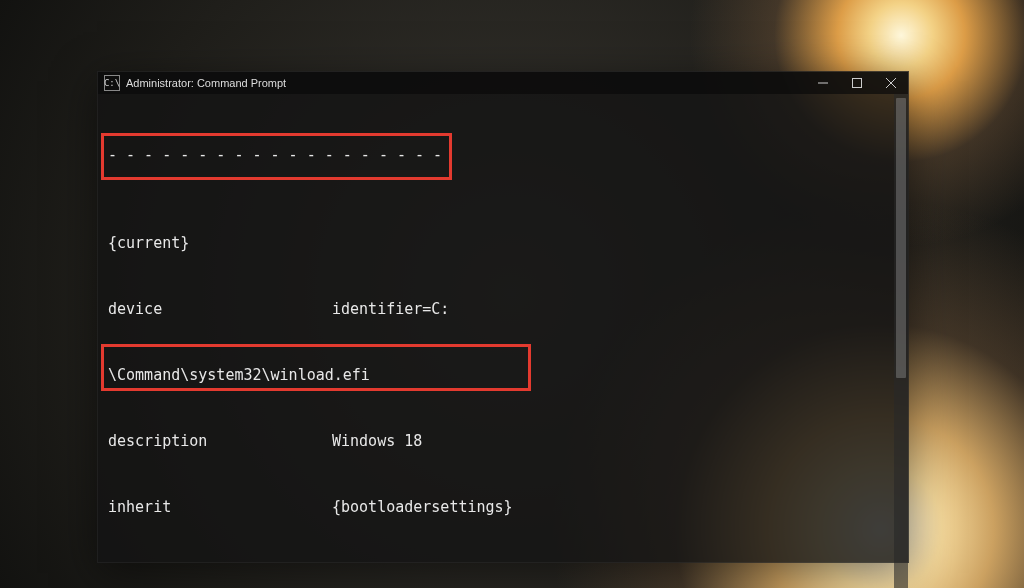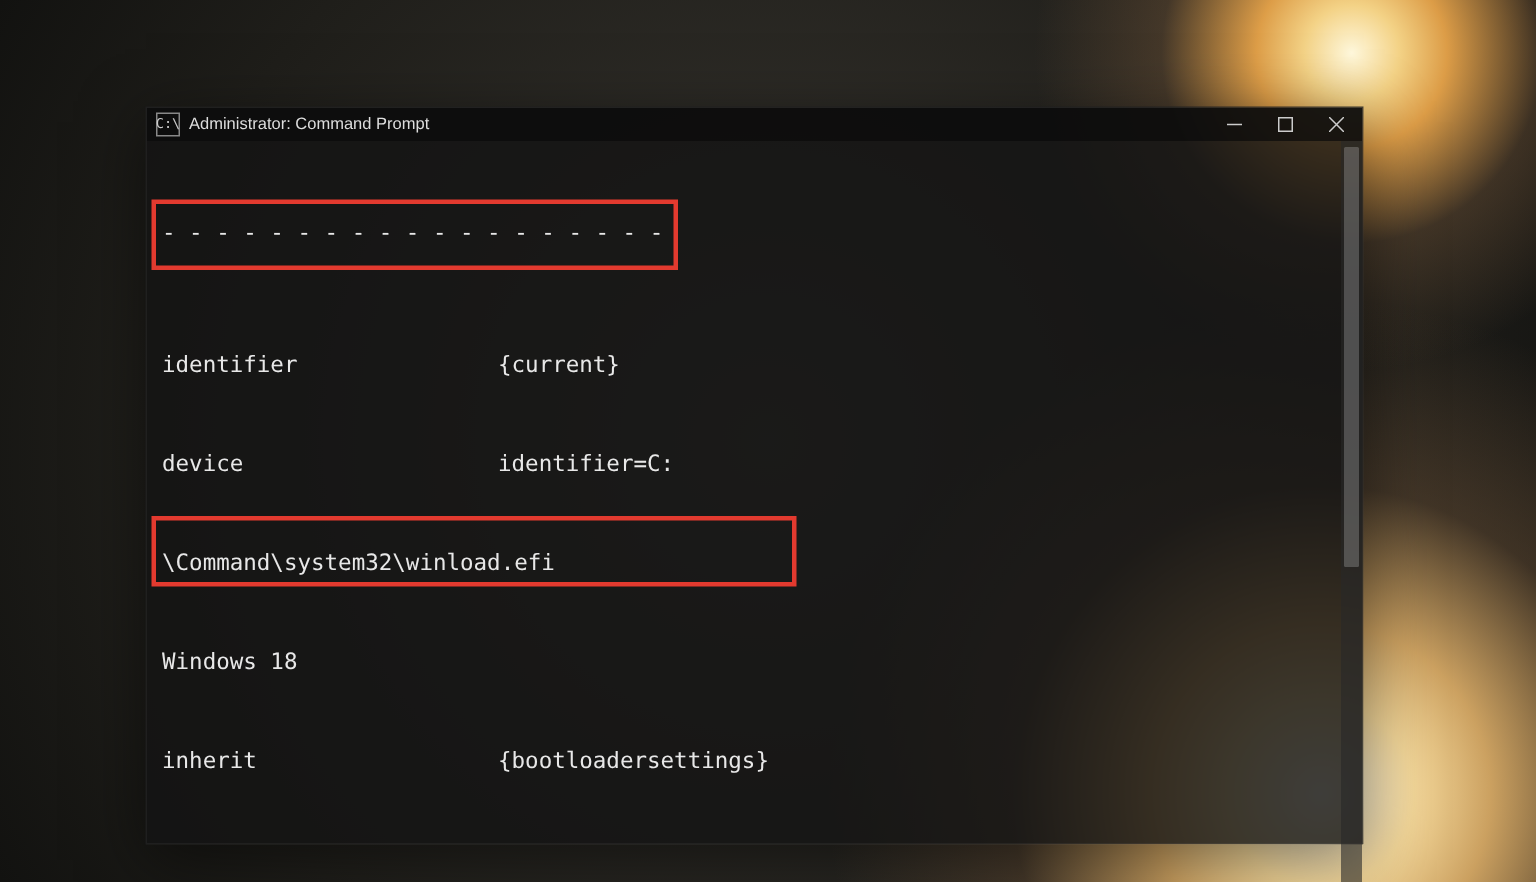--- a/index.html
+++ b/index.html
@@ -128,24 +128,24 @@
       <div class="title-btn close">
         <svg width="10" height="10" viewBox="0 0 10 10">
             <path d="M0 0 L10 10 M10 0 L0 10" stroke="currentColor" stroke-width="1"></path>
           </svg>
       </div>
     </div>
 
     <div class="terminal">
       <div class="row"><span>- - - - - - - - - - - - - - - - - - -</span></div>
 
-      <div class="row"><span class="col-key">identifier</span><span class="col-val">{current}</span></div>
+      <div class="row"><span class="col-val">{current}</span></div>
       <div class="row"><span class="col-key">device</span><span class="col-val">identifier=C:</span></div>
       <div class="row"><span class="col-val">\Command\system32\winload.efi</span></div>
-      <div class="row"><span class="col-val">Windows 18</span></div>
+      <div class="row"><span class="col-key">description</span><span class="col-val">Windows 18</span></div>
       <div class="row"><span class="col-key">inherit</span><span class="col-val">{bootloadersettings}</span></div>
       
       
       
       
       
       
       
       
       

